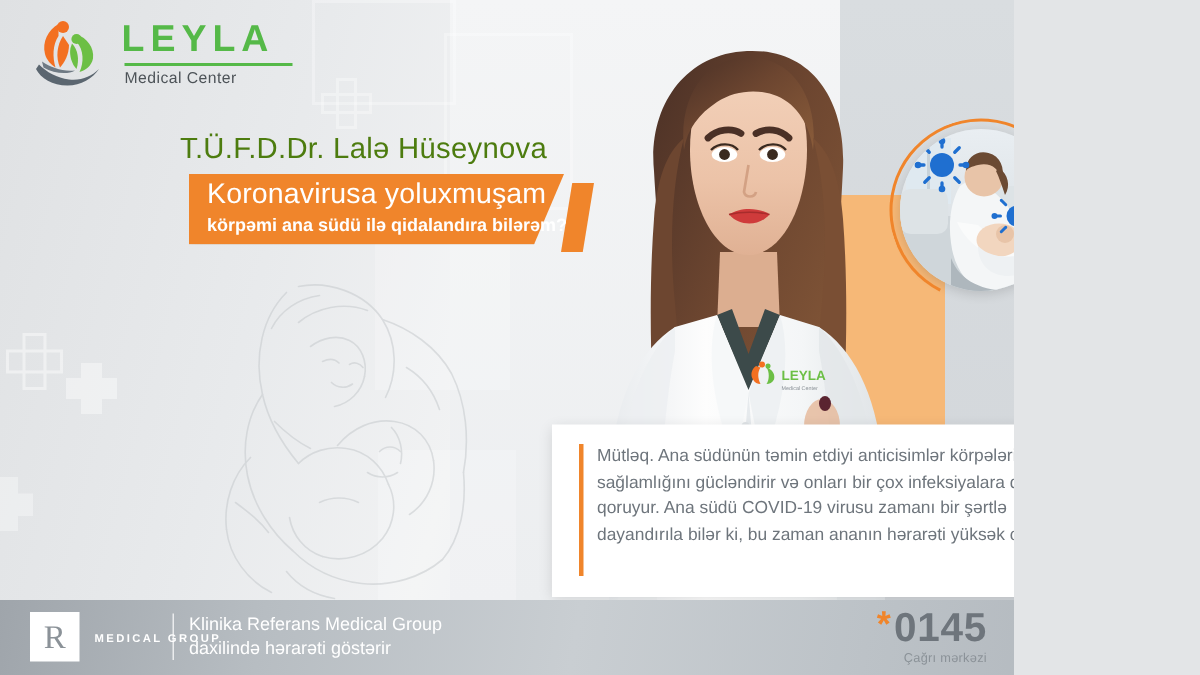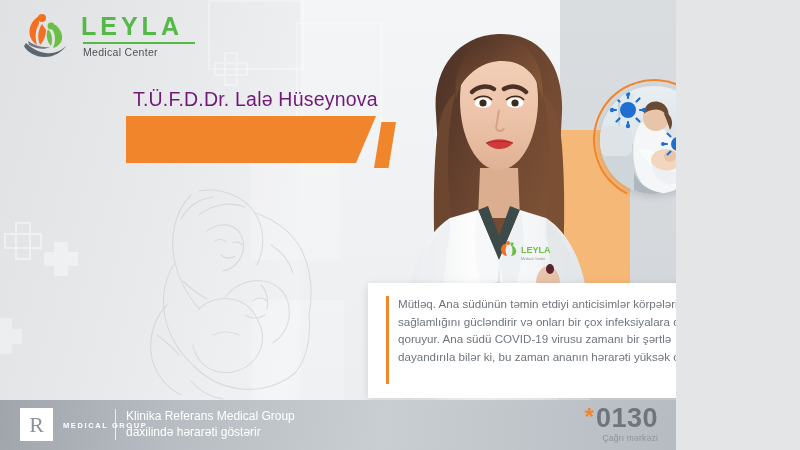--- a/index.html
+++ b/index.html
@@ -59,22 +59,22 @@
     font-size:25px; font-weight:bold; color:#55b948; letter-spacing:4px;
     font-family:"Liberation Sans", sans-serif;
   }
   .logo-rule{ height:2px; background:#55b948; margin:3px 0 3px 2px; width:112px; }
   .logo-sub{
     font-size:10.5px; color:#4d5358; letter-spacing:.3px; margin-left:2px;
   }
 
   
   .doc-name{
-    position:absolute; left:133px; top:88px;
-    font-size:19.5px; color:#701a75; letter-spacing:.2px;
+    position:absolute; left:120px; top:88px;
+    font-size:19.5px; color:#4d7c0f; letter-spacing:.2px;
     white-space:nowrap;
   }
 
   
   .banner{
     position:absolute; left:126px; top:116px; width:250px; height:47px;
     background:#f0852b;
     clip-path:polygon(0 0, 100% 0, 92% 100%, 0 100%);
     box-shadow:2px 3px 6px rgba(0,0,0,.18);
   }
@@ -245,20 +245,22 @@
       <div class="logo-leyla">LEYLA</div>
       <div class="logo-rule"></div>
       <div class="logo-sub">Medical Center</div>
     </div>
   </div>
 
   <div class="doc-name">T.Ü.F.D.Dr. Lalə Hüseynova</div>
 
   <div class="banner"></div>
   <div class="banner-shard"></div>
+  <div class="banner-l1">Koronavirusa yoluxmuşam</div>
+  <div class="banner-l2">körpəmi ana südü ilə qidalandıra bilərəm?</div>
 
   <div class="orange-block"></div>
 
   <svg class="doctor" viewBox="0 0 200 378">
     <defs>
       <clipPath id="docclip">
           <rect x="0" y="0" width="200" height="378"></rect>
         </clipPath>
       <linearGradient id="coatg" x1="0" y1="0" x2="1" y2="0">
         <stop offset="0%" stop-color="#e8ebee"></stop>
@@ -422,18 +424,18 @@
     </div>
   </div>
   <div class="ref-divider"></div>
   <div class="ref-desc">
     <div>Klinika Referans Medical Group</div>
     <div>daxilində hərarəti göstərir</div>
   </div>
   <div class="phone">
     <div class="phone-row">
       <span class="phone-star">*</span>
-      <span class="phone-num">0130</span>
+      <span class="phone-num">0145</span>
     </div>
     <div class="phone-cap">Çağrı mərkəzi</div>
   </div>
 
 </div>
 
 </body></html>

